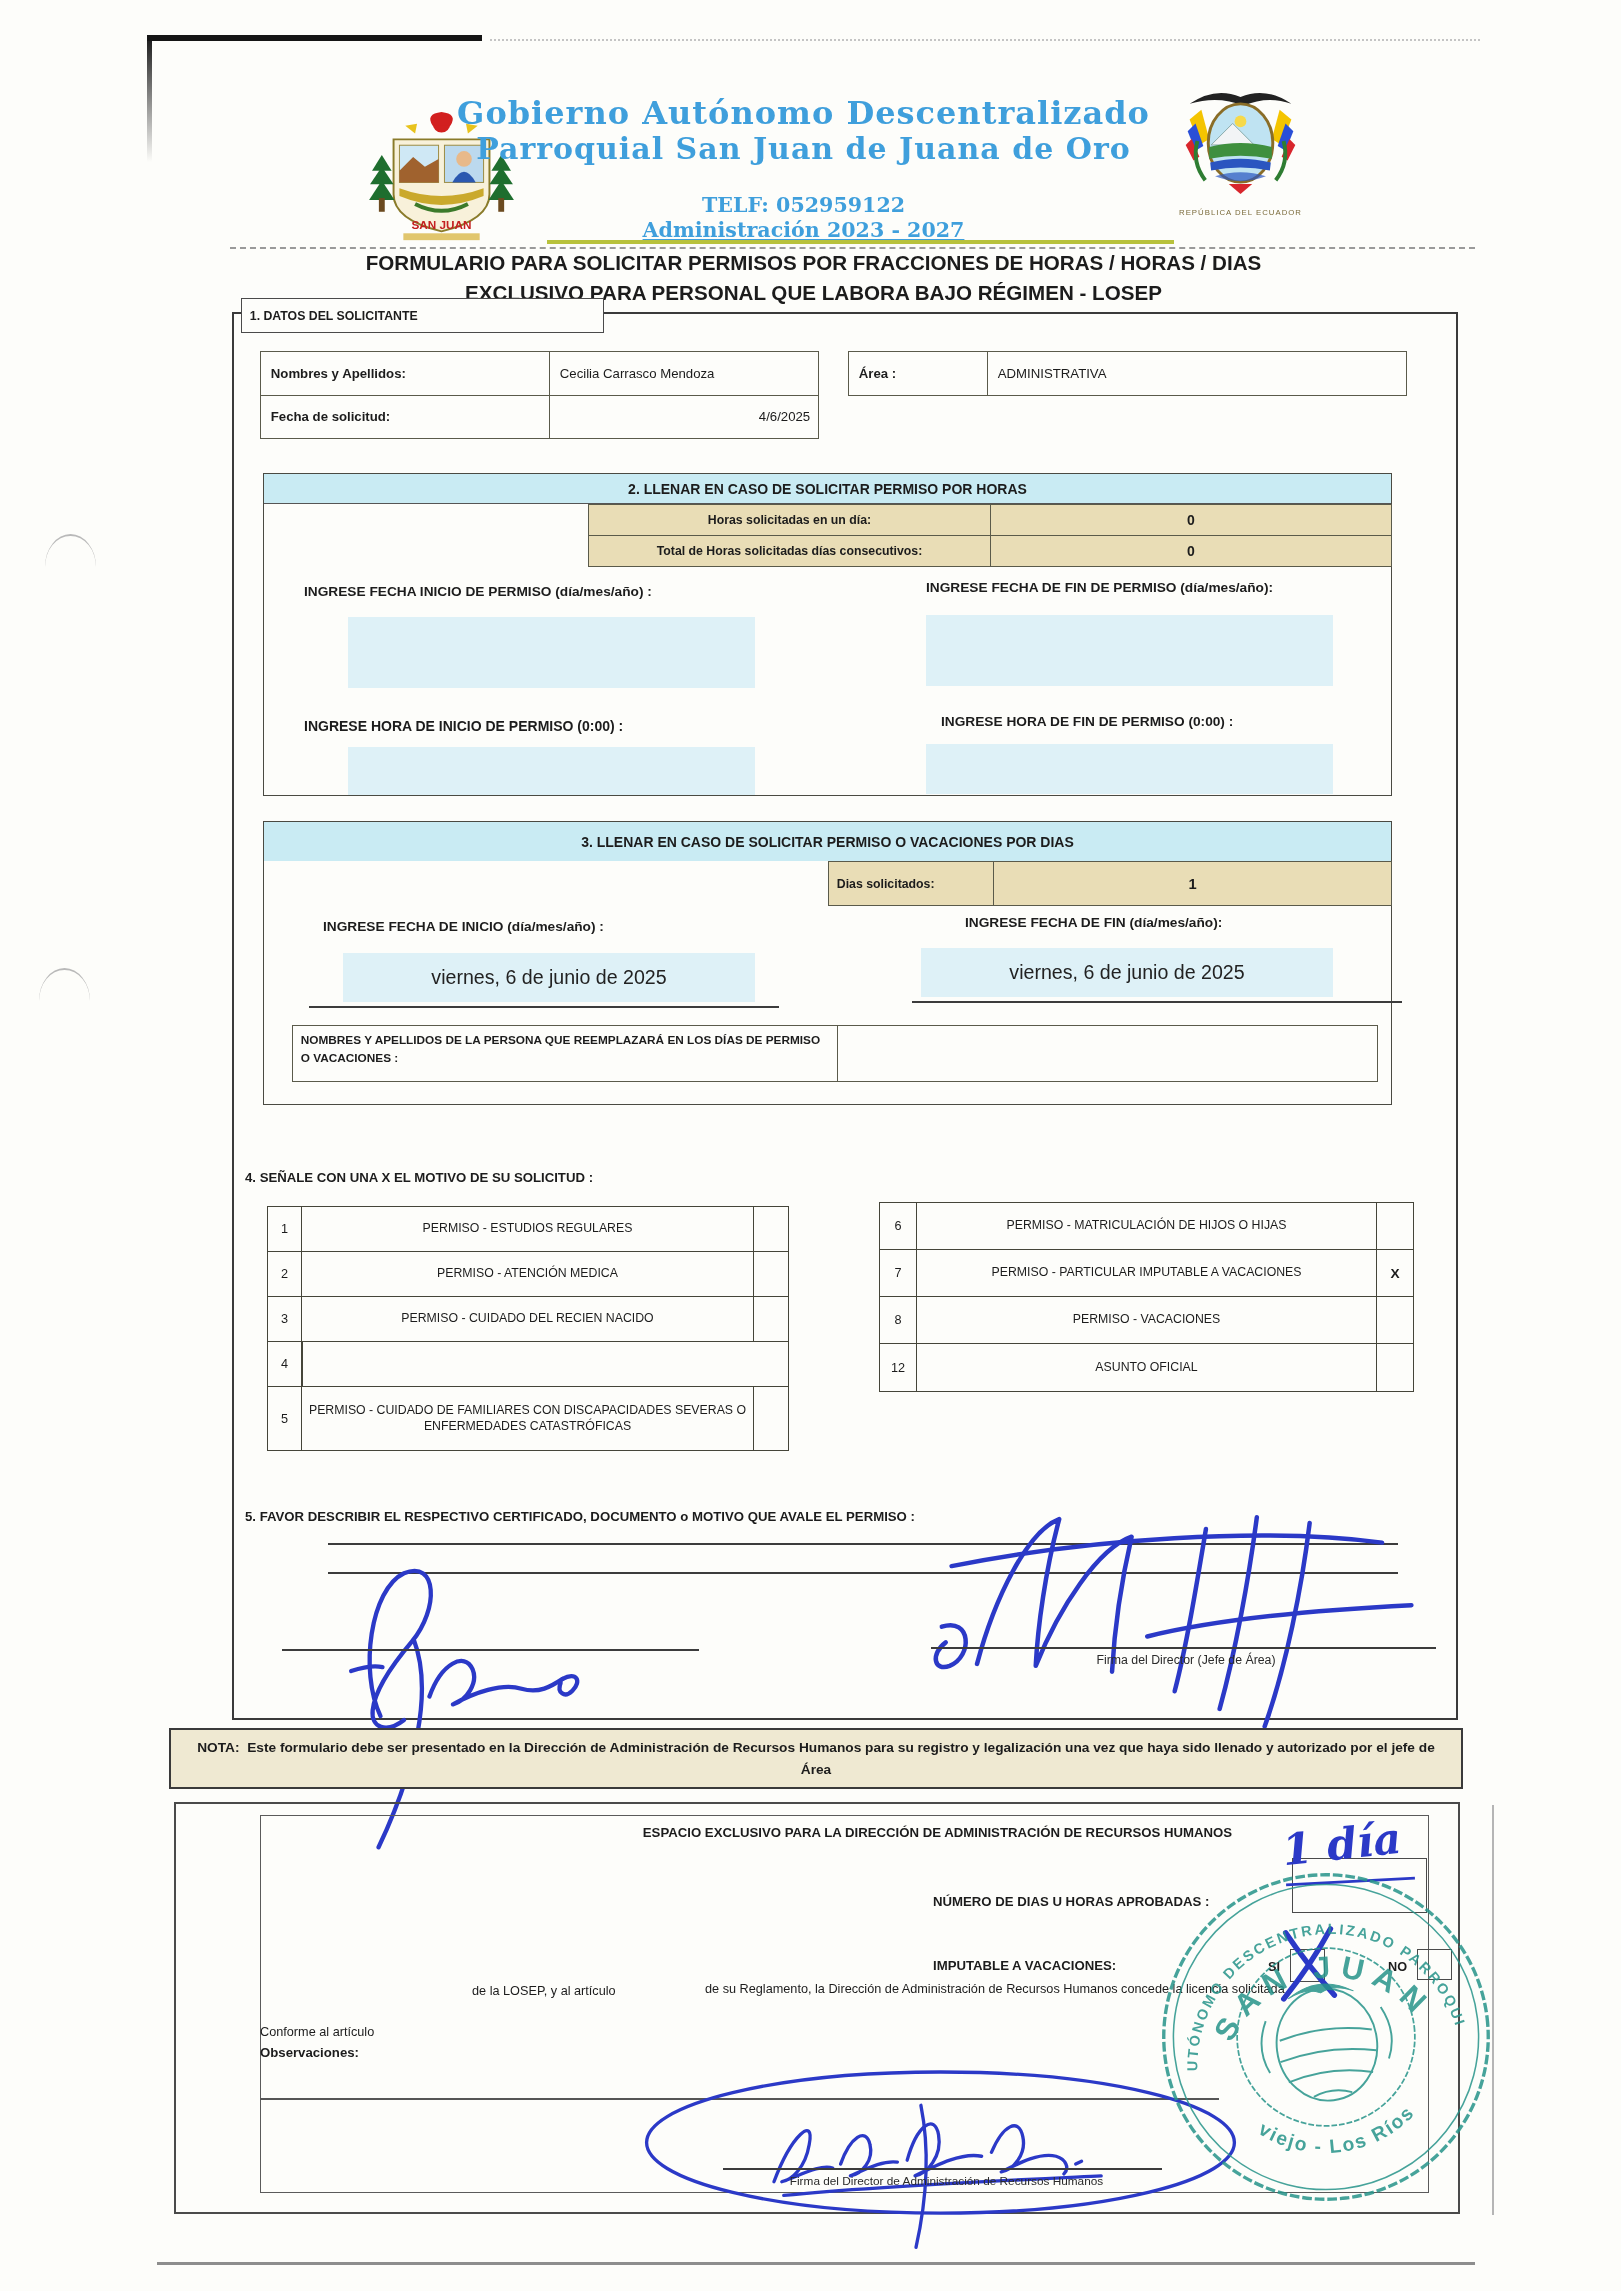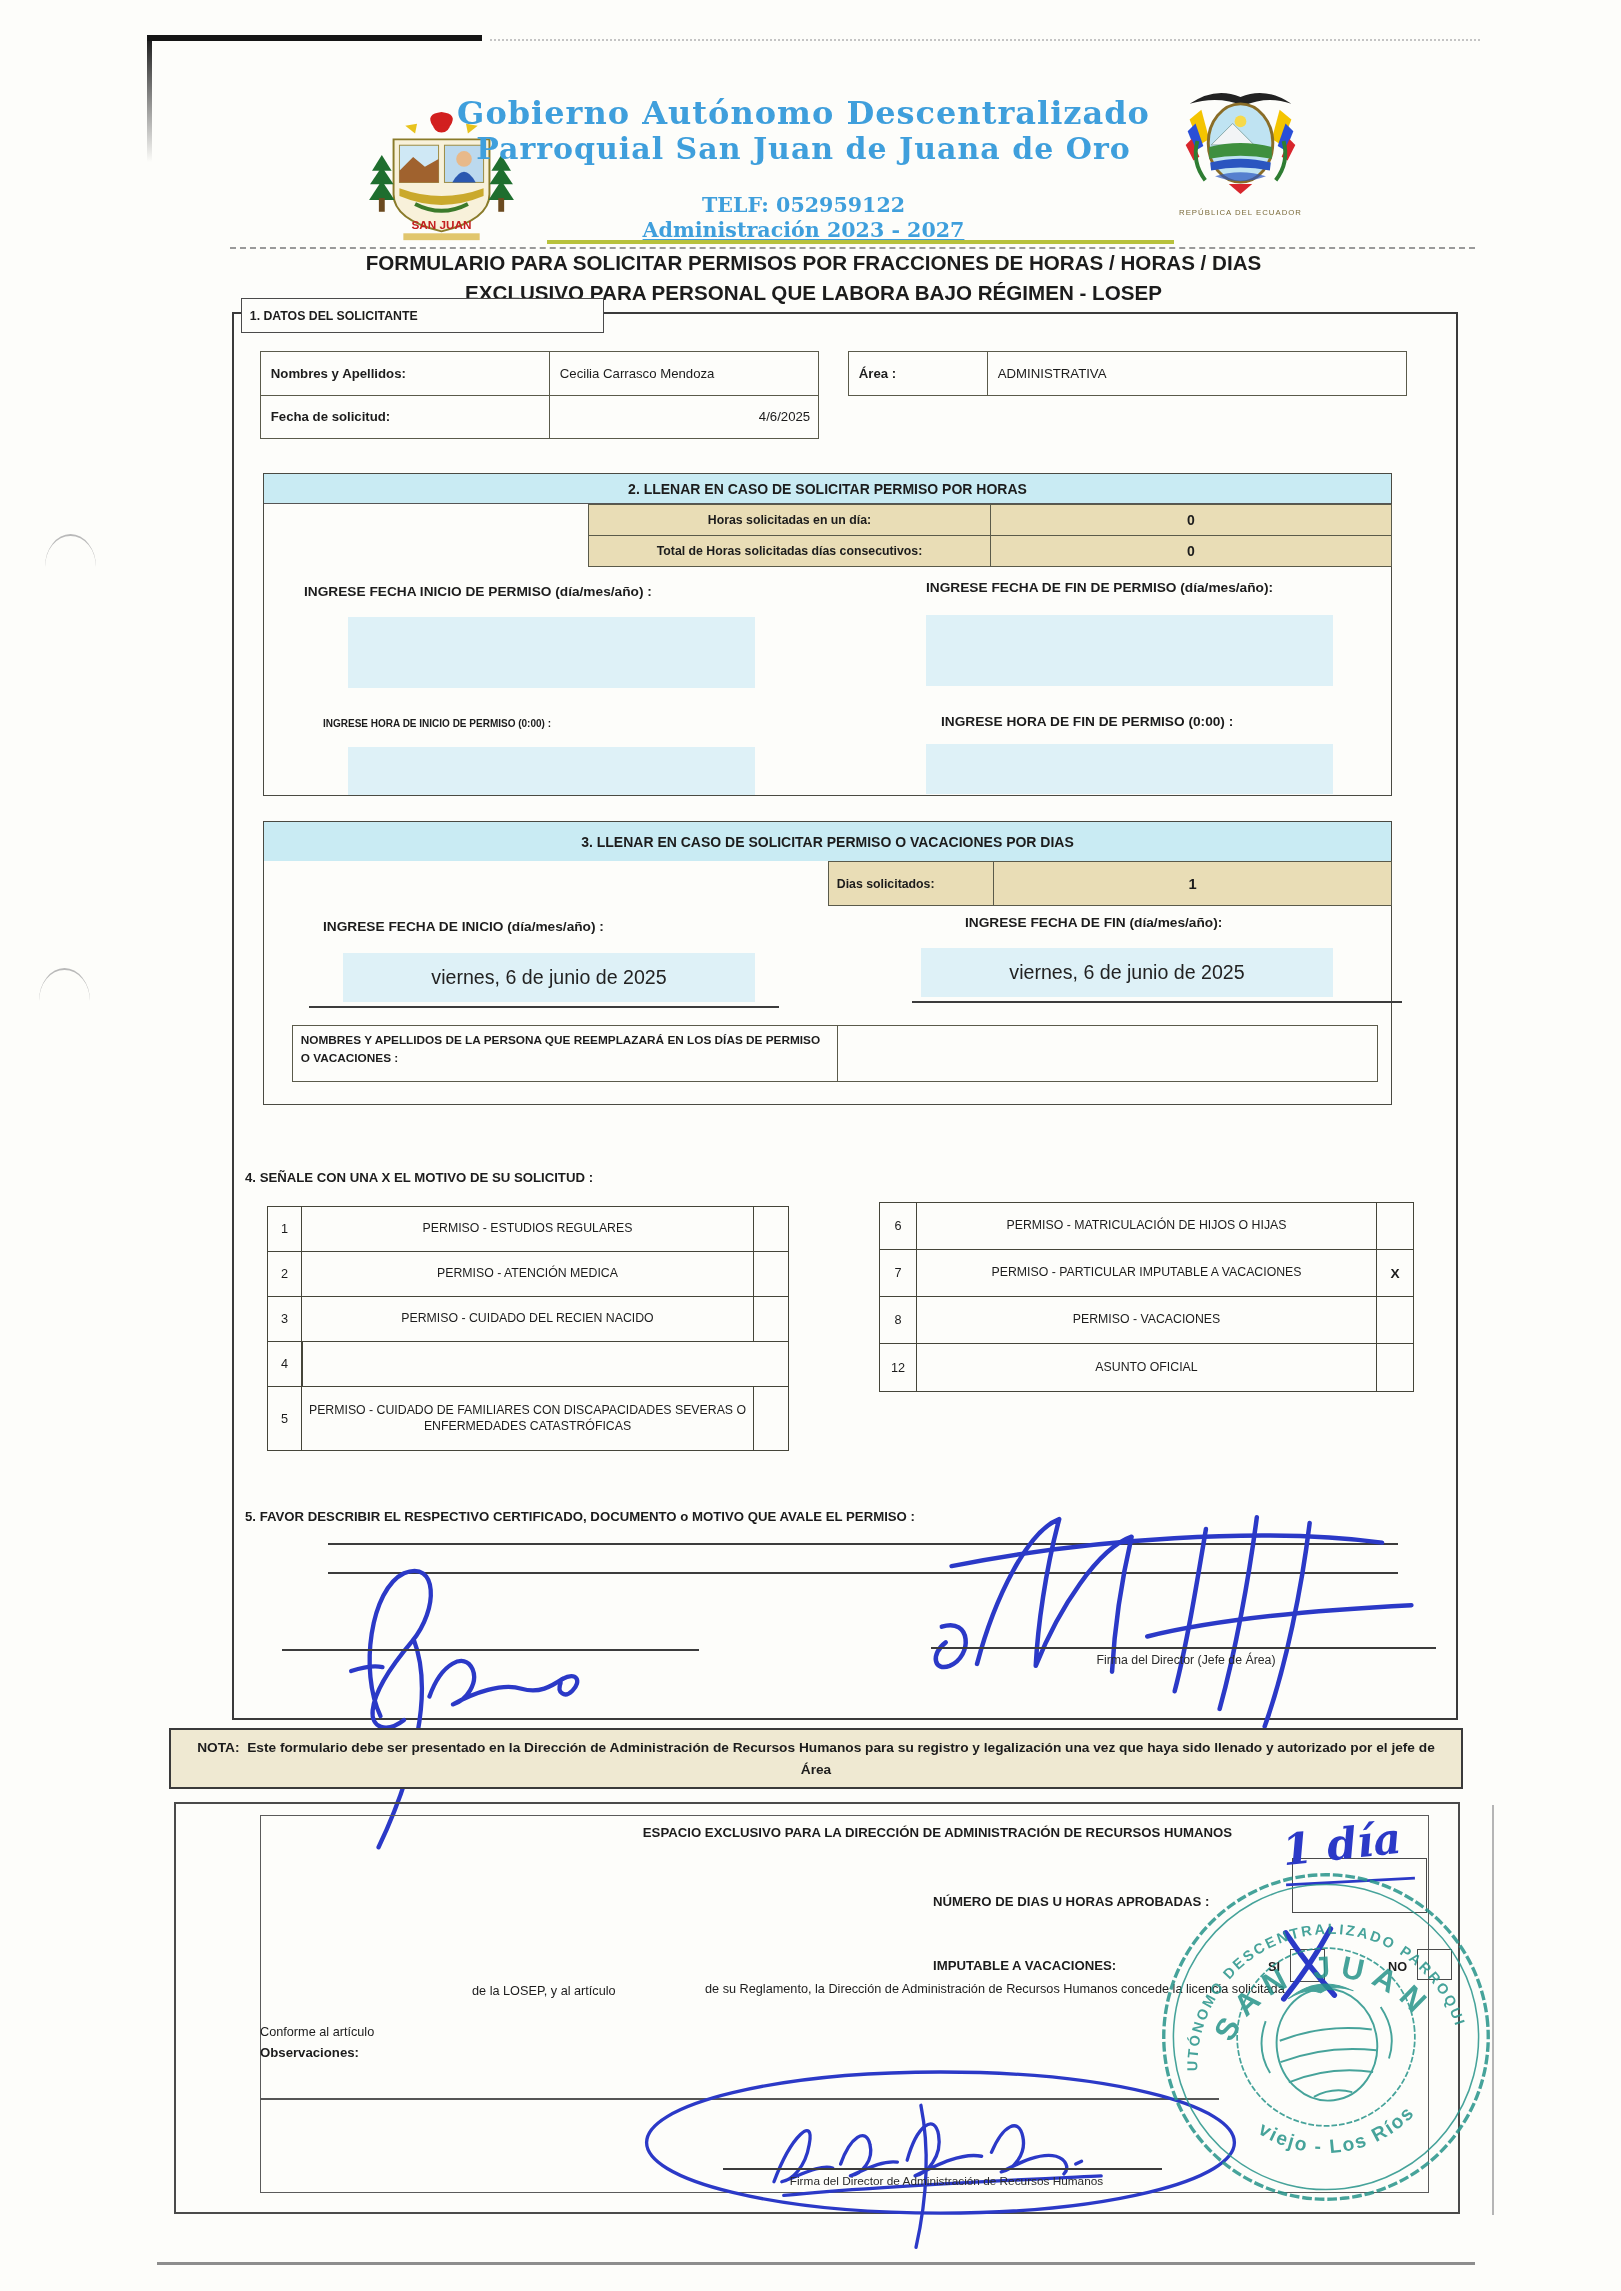--- a/index.html
+++ b/index.html
@@ -139,21 +139,21 @@
     <div style="flex:1;display:flex;">
       <div style="width:402px;border-right:1.5px solid #5a5a4a;display:flex;align-items:center;justify-content:center;font-weight:bold;font-size:12.3px;">Total de Horas solicitadas días consecutivos:</div>
       <div style="flex:1;display:flex;align-items:center;justify-content:center;font-weight:bold;font-size:14px;">0</div>
     </div>
   </div>
 
   <div class="bx lbl" style="left:304px;top:584px;font-size:13.7px;">INGRESE FECHA INICIO DE PERMISO (día/mes/año) :</div>
   <div class="bx lbl" style="left:926px;top:580px;font-size:13.7px;">INGRESE FECHA DE FIN DE PERMISO (día/mes/año):</div>
   <div class="bx cyanbox" style="left:348px;top:617px;width:407px;height:71px;"></div>
   <div class="bx cyanbox" style="left:926px;top:615px;width:407px;height:71px;"></div>
-  <div class="bx lbl" style="left:323px;top:718px;font-size:10px;">INGRESE HORA DE INICIO DE PERMISO (0:00) :</div>
+  <div class="bx lbl" style="left:304px;top:718px;font-size:14px;">INGRESE HORA DE INICIO DE PERMISO (0:00) :</div>
   <div class="bx lbl" style="left:941px;top:714px;font-size:13.7px;">INGRESE HORA DE FIN DE PERMISO (0:00) :</div>
   <div class="bx cyanbox" style="left:348px;top:747px;width:407px;height:48px;"></div>
   <div class="bx cyanbox" style="left:926px;top:744px;width:407px;height:50px;"></div>
 
   <div class="bx" style="left:263px;top:821px;width:1129px;height:284px;border:1.8px solid #4a4a42;">
     <div class="cyanbar" style="height:39px;border-bottom:none;">
       <span>3. LLENAR EN CASO DE SOLICITAR PERMISO O VACACIONES POR DIAS</span>
     </div>
   </div>
   <div class="bx cellb beige" style="left:828px;top:861px;width:564px;height:45px;display:flex;">

